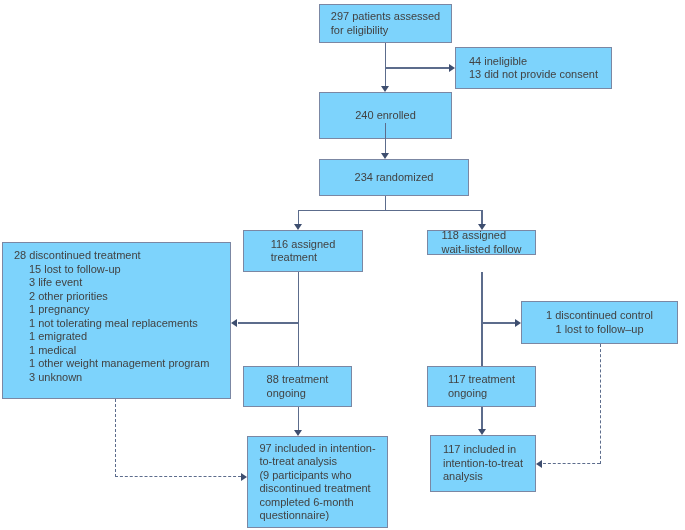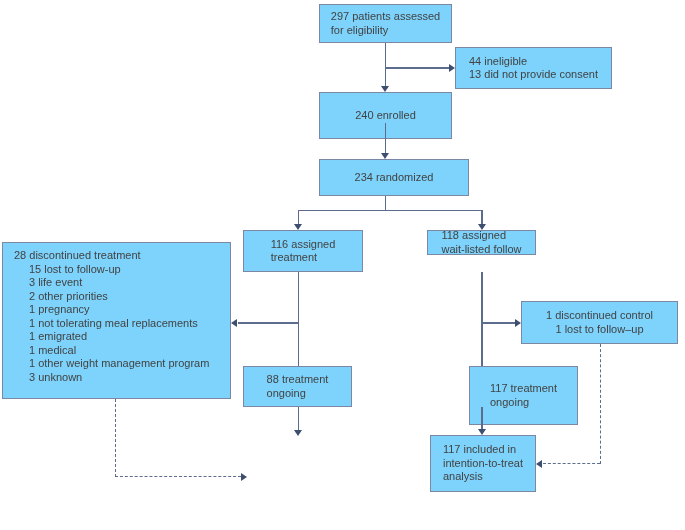--- a/index.html
+++ b/index.html
@@ -97,27 +97,37 @@
     </div>
   </div>
 
   <div class="box" style="left:243px; top:366px; width:109px; height:41px;">
     <div class="lines">
       <span class="line-span">88 treatment</span>
       <span class="line-span">ongoing</span>
     </div>
   </div>
 
-  <div class="box" style="left:427px; top:366px; width:109px; height:59px;margin-left:42px;">
+  <div class="box" style="left:427px; top:366px; width:109px; height:41px;">
     <div class="lines">
       <span class="line-span">117 treatment</span>
       <span class="line-span">ongoing</span>
     </div>
   </div>
 
+  <div class="box" style="left:247px; top:436px; width:141px; height:92px;">
+    <div class="lines">
+      <span class="line-span">97 included in intention-</span>
+      <span class="line-span">to-treat analysis</span>
+      <span class="line-span">(9 participants who</span>
+      <span class="line-span">discontinued treatment</span>
+      <span class="line-span">completed 6-month</span>
+      <span class="line-span">questionnaire)</span>
+    </div>
+  </div>
 
   <div class="box" style="left:430px; top:435px; width:106px; height:57px;">
     <div class="lines">
       <span class="line-span">117 included in</span>
       <span class="line-span">intention-to-treat</span>
       <span class="line-span">analysis</span>
     </div>
   </div>
 
   <div class="vline" style="left:384.7px; top:43px; height:44px;"></div>

